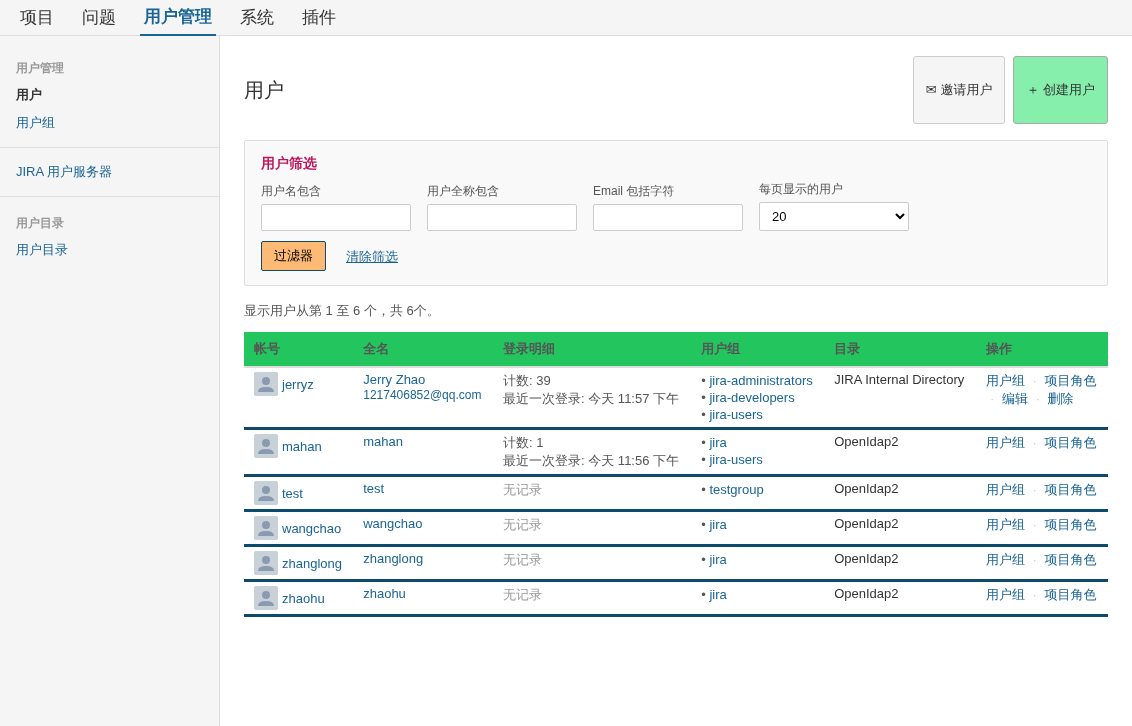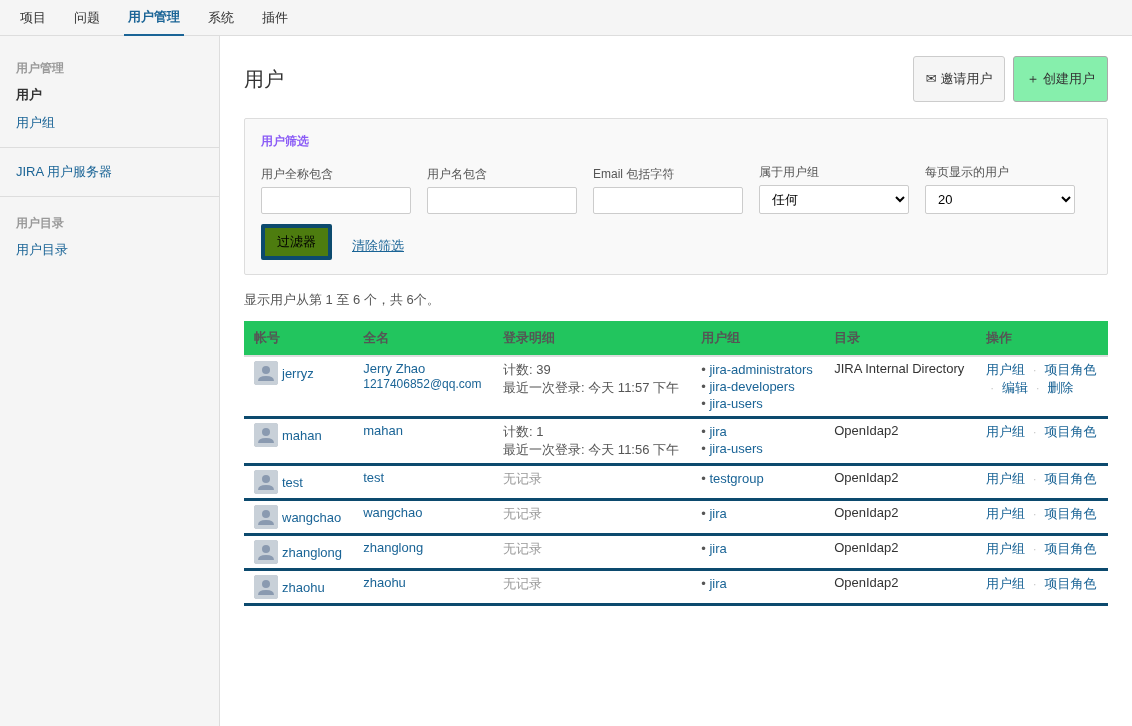--- a/index.html
+++ b/index.html
@@ -11,21 +11,21 @@
       border-bottom: 1px solid #ddd;
       padding: 0 16px;
       height: 36px;
       display: flex;
       align-items: center;
       gap: 20px;
     }
     .top-nav-item {
       cursor: pointer;
       color: #333;
-      font-size: 13px;
+      font-size: 17px;
       padding: 0 4px;
       height: 36px;
       display: flex;
       align-items: center;
     }
     .top-nav-item.active {
       color: #1a6496;
       border-bottom: 2px solid #1a6496;
       font-weight: bold;
     }
@@ -85,21 +85,21 @@
     .page-title {
       font-size: 20px;
       color: #333;
       font-weight: normal;
     }
     .header-buttons {
       display: flex;
       gap: 8px;
     }
     .btn {
-      padding: 13px 12px;
+      padding: 24px 12px;
       border: 1px solid #ccc;
       border-radius: 3px;
       cursor: pointer;
       font-size: 13px;
       background: #f5f5f5;
       color: #333;
     }
     .btn-primary {
       background: #86efac;
       border-color: #aaa;
@@ -107,24 +107,24 @@
 
     
     .filter-section {
       background: #f9f9f9;
       border: 1px solid #ddd;
       padding: 14px 16px;
       margin-bottom: 16px;
       border-radius: 2px;
     }
     .filter-title {
-      font-size: 12px;
+      font-size: 14px;
       font-weight: bold;
-      margin-bottom: 14px;
-      color: #8b5cf6;
+      margin-bottom: 8px;
+      color: #be185d;
     }
     .filter-row {
       display: flex;
       gap: 16px;
       align-items: flex-end;
       flex-wrap: wrap;
     }
     .filter-field {
       display: flex;
       flex-direction: column;
@@ -150,22 +150,22 @@
       width: 150px;
     }
     .filter-actions {
       display: flex;
       gap: 8px;
       align-items: flex-end;
       margin-top: 10px;
     }
     .btn-filter {
       padding: 5px 12px;
-      background: #4d7c0f;
-      border: 4px solid #0c4a6e;
+      background: #fdba74;
+      border: 1px solid #0c4a6e;
       border-radius: 2px;
       cursor: pointer;
       font-size: 13px;
     }
     .btn-clear {
       padding: 5px 12px;
       background: transparent;
       border: none;
       color: #1a6496;
       cursor: pointer;
@@ -292,36 +292,30 @@
           <span>邀请用户</span>
         </button>
         <button class="btn btn-primary">＋ 创建用户</button>
       </div>
     </div>
 
     <div class="filter-section">
       <div class="filter-title">用户筛选</div>
       <div class="filter-row">
         <div class="filter-field">
-          <label class="filter-label">用户全称包含</label>
+          <label class="filter-label">用户名包含</label>
           <input class="filter-input" type="text" value="" style="">
         </div>
         <div class="filter-field">
-          <label class="filter-label">用户名包含</label>
+          <label class="filter-label">用户全称包含</label>
           <input class="filter-input" type="text" value="" style="">
         </div>
         <div class="filter-field">
           <label class="filter-label">Email 包括字符</label>
           <input class="filter-input" type="text" value="" style="">
-        </div>
-        <div class="filter-field">
-          <label class="filter-label">属于用户组</label>
-          <select class="filter-select">
-            <option>任何</option>
-          </select>
         </div>
         <div class="filter-field">
           <label class="filter-label">每页显示的用户</label>
           <select class="filter-select">
             <option>20</option>
             <option>50</option>
             <option>100</option>
           </select>
         </div>
       </div>

